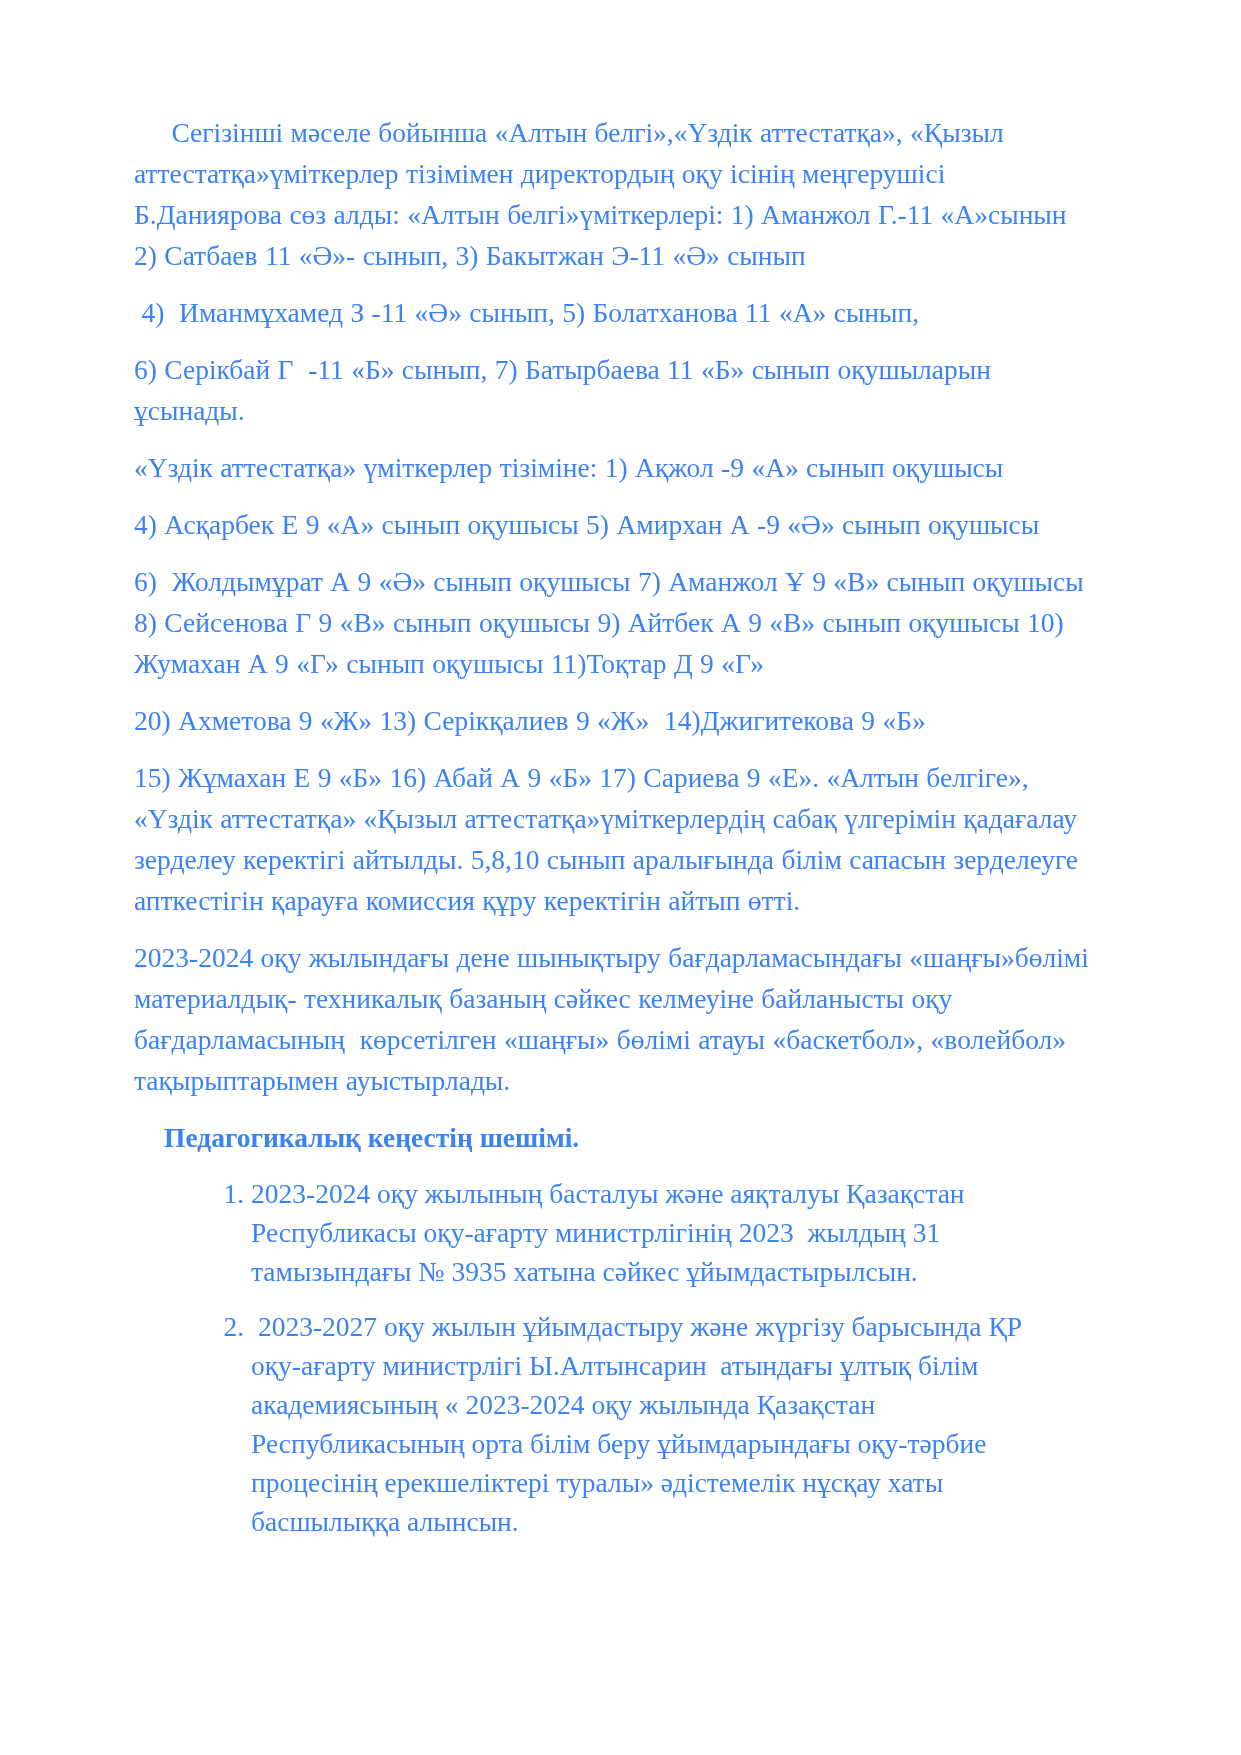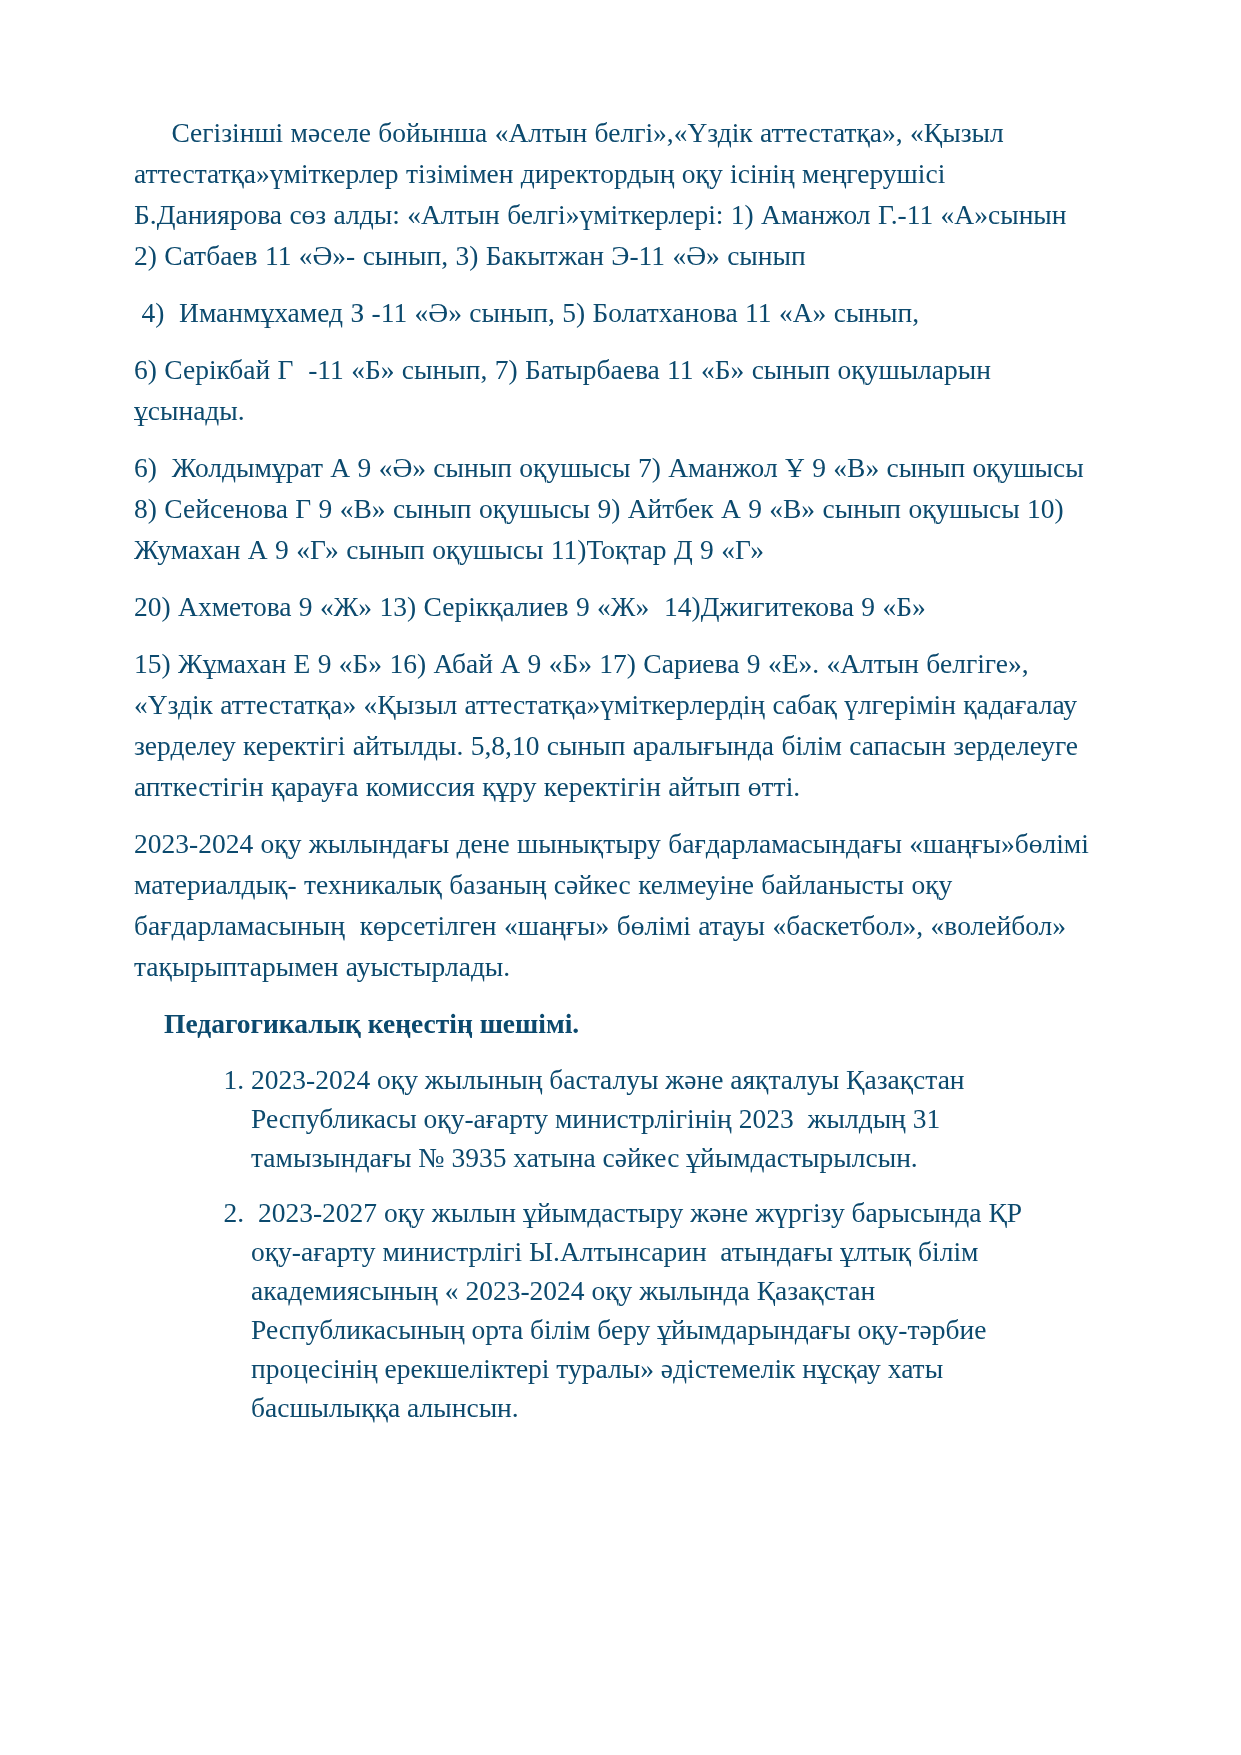--- a/index.html
+++ b/index.html
@@ -9,21 +9,21 @@
   }
   .page {
     position: relative;
     width: 1241px;
     height: 1755px;
     background: #ffffff;
     box-sizing: border-box;
     padding: 112px 150px 0 134px;
     overflow: hidden;
     font-family: "Liberation Serif", "DejaVu Serif", serif;
-    color: #0c4a6e;
+    color: #3b82f6;
   }
   .para {
     margin: 0 0 16px 0;
     font-size: 27.5px;
     line-height: 41px;
     white-space: pre-wrap;
     word-spacing: 0.5px;
   }
   .para.first-indent {
     text-indent: 30px;
@@ -48,20 +48,22 @@
     white-space: pre-wrap;
   }
 </style>
 </head>
 <body>
 
 <div class="page">
   <p class="para first-indent"> Сегізінші мәселе бойынша «Алтын белгі»,«Үздік аттестатқа», «Қызыл аттестатқа»үміткерлер тізімімен директордың оқу ісінің меңгерушісі Б.Даниярова сөз алды: «Алтын белгі»үміткерлері: 1) Аманжол Г.-11 «А»сынын 2) Сатбаев 11 «Ә»- сынып, 3) Бакытжан Э-11 «Ә» сынып</p>
   <p class="para"> 4)  Иманмұхамед З -11 «Ә» сынып, 5) Болатханова 11 «А» сынып,</p>
   <p class="para">6) Серікбай Г  -11 «Б» сынып, 7) Батырбаева 11 «Б» сынып оқушыларын ұсынады.</p>
+  <p class="para">«Үздік аттестатқа» үміткерлер тізіміне: 1) Ақжол -9 «А» сынып оқушысы</p>
+  <p class="para">4) Асқарбек Е 9 «А» сынып оқушысы 5) Амирхан А -9 «Ә» сынып оқушысы</p>
   <p class="para">6)  Жолдымұрат А 9 «Ә» сынып оқушысы 7) Аманжол Ұ 9 «В» сынып оқушысы 8) Сейсенова Г 9 «В» сынып оқушысы 9) Айтбек А 9 «В» сынып оқушысы 10) Жумахан А 9 «Г» сынып оқушысы 11)Тоқтар Д 9 «Г»</p>
   <p class="para">20) Ахметова 9 «Ж» 13) Серікқалиев 9 «Ж»  14)Джигитекова 9 «Б»</p>
   <p class="para">15) Жұмахан Е 9 «Б» 16) Абай А 9 «Б» 17) Сариева 9 «Е». «Алтын белгіге», «Үздік аттестатқа» «Қызыл аттестатқа»үміткерлердің сабақ үлгерімін қадағалау зерделеу керектігі айтылды. 5,8,10 сынып аралығында білім сапасын зерделеуге апткестігін қарауға комиссия құру керектігін айтып өтті.</p>
   <p class="para">2023-2024 оқу жылындағы дене шынықтыру бағдарламасындағы «шаңғы»бөлімі материалдық- техникалық базаның сәйкес келмеуіне байланысты оқу бағдарламасының  көрсетілген «шаңғы» бөлімі атауы «баскетбол», «волейбол» тақырыптарымен ауыстырлады.</p>
 
   <p class="decision-heading">Педагогикалық кеңестің шешімі.</p>
 
   <ol class="decision-list">
     <li>2023-2024 оқу жылының басталуы және аяқталуы Қазақстан Республикасы оқу-ағарту министрлігінің 2023  жылдың 31 тамызындағы № 3935 хатына сәйкес ұйымдастырылсын.</li>
     <li> 2023-2027 оқу жылын ұйымдастыру және жүргізу барысында ҚР  оқу-ағарту министрлігі Ы.Алтынсарин  атындағы ұлтық білім академиясының « 2023-2024 оқу жылында Қазақстан Республикасының орта білім беру ұйымдарындағы оқу-тәрбие процесінің ерекшеліктері туралы» әдістемелік нұсқау хаты басшылыққа алынсын.</li>

